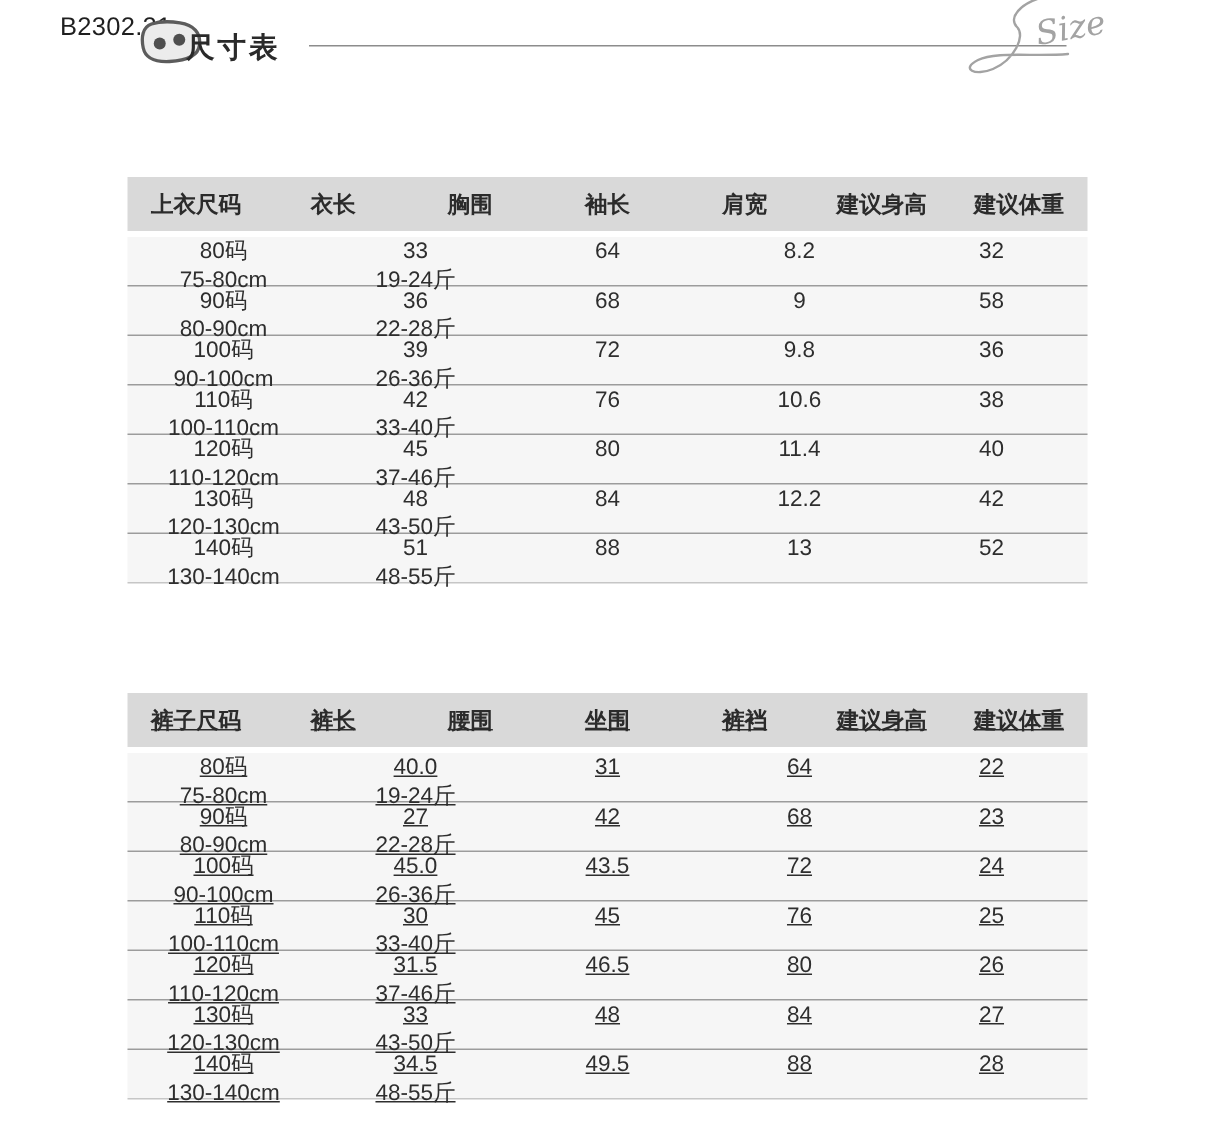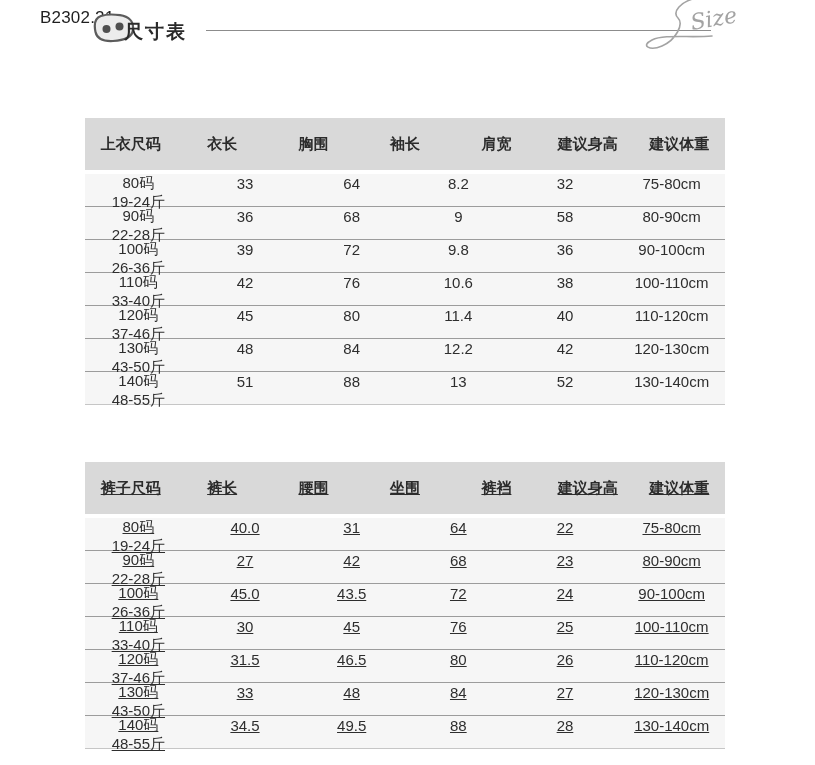--- a/index.html
+++ b/index.html
@@ -39,30 +39,30 @@
   
   .size-table {
     position: absolute; left: 85px; width: 640px;
   }
   .size-table.table-top    { top: 118px; }
   .size-table.table-bottom { top: 462px; text-decoration: underline; }
 
   .thead {
     display: grid; grid-template-columns: repeat(7, 1fr);
     background: #d9d9d9;
-    height: 52px; align-items: center;
+    height: 36px; align-items: center;
     margin-bottom: 4px;
   }
   .thead .th {
     text-align: center;
     font-size: 15px; font-weight: bold; color: #2b2b2b;
   }
   .tbody { border-bottom: 1px solid #c6c6c6; }
   .tr {
-    display: grid; grid-template-columns: repeat(6, 1fr);
+    display: grid; grid-template-columns: repeat(5, 1fr);
     height: 32px; align-items: center;
     background: #f6f6f6;
     border-top: 1px solid #9c9c9c;
   }
   .tr:first-child { border-top: none; }
   .td {
     text-align: center;
     font-size: 15px; color: #2e2e2e;
   }
 </style>

